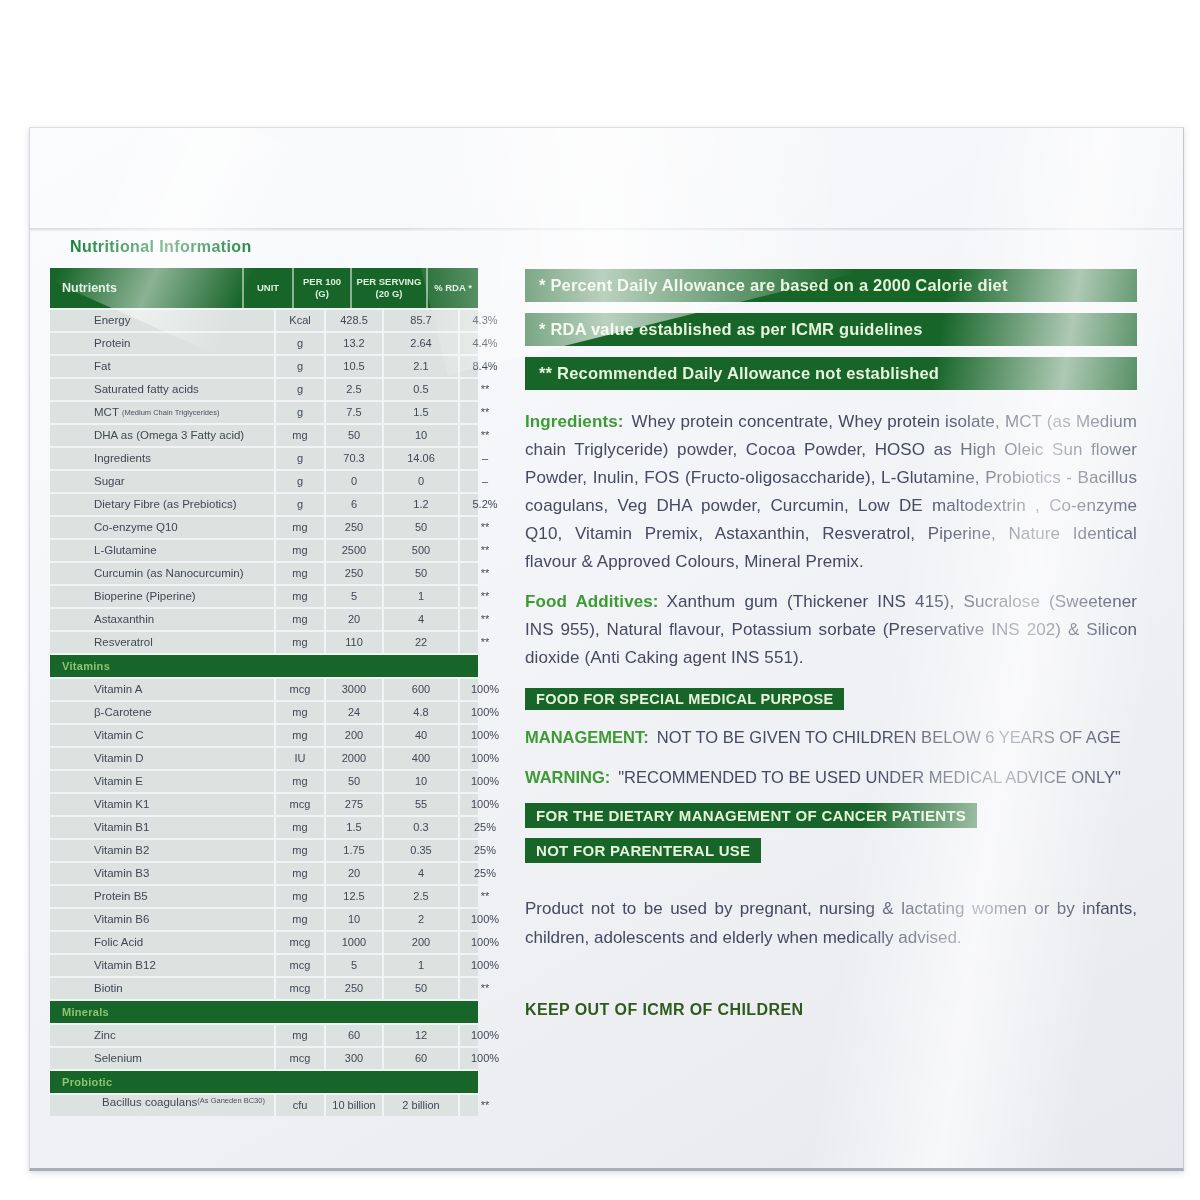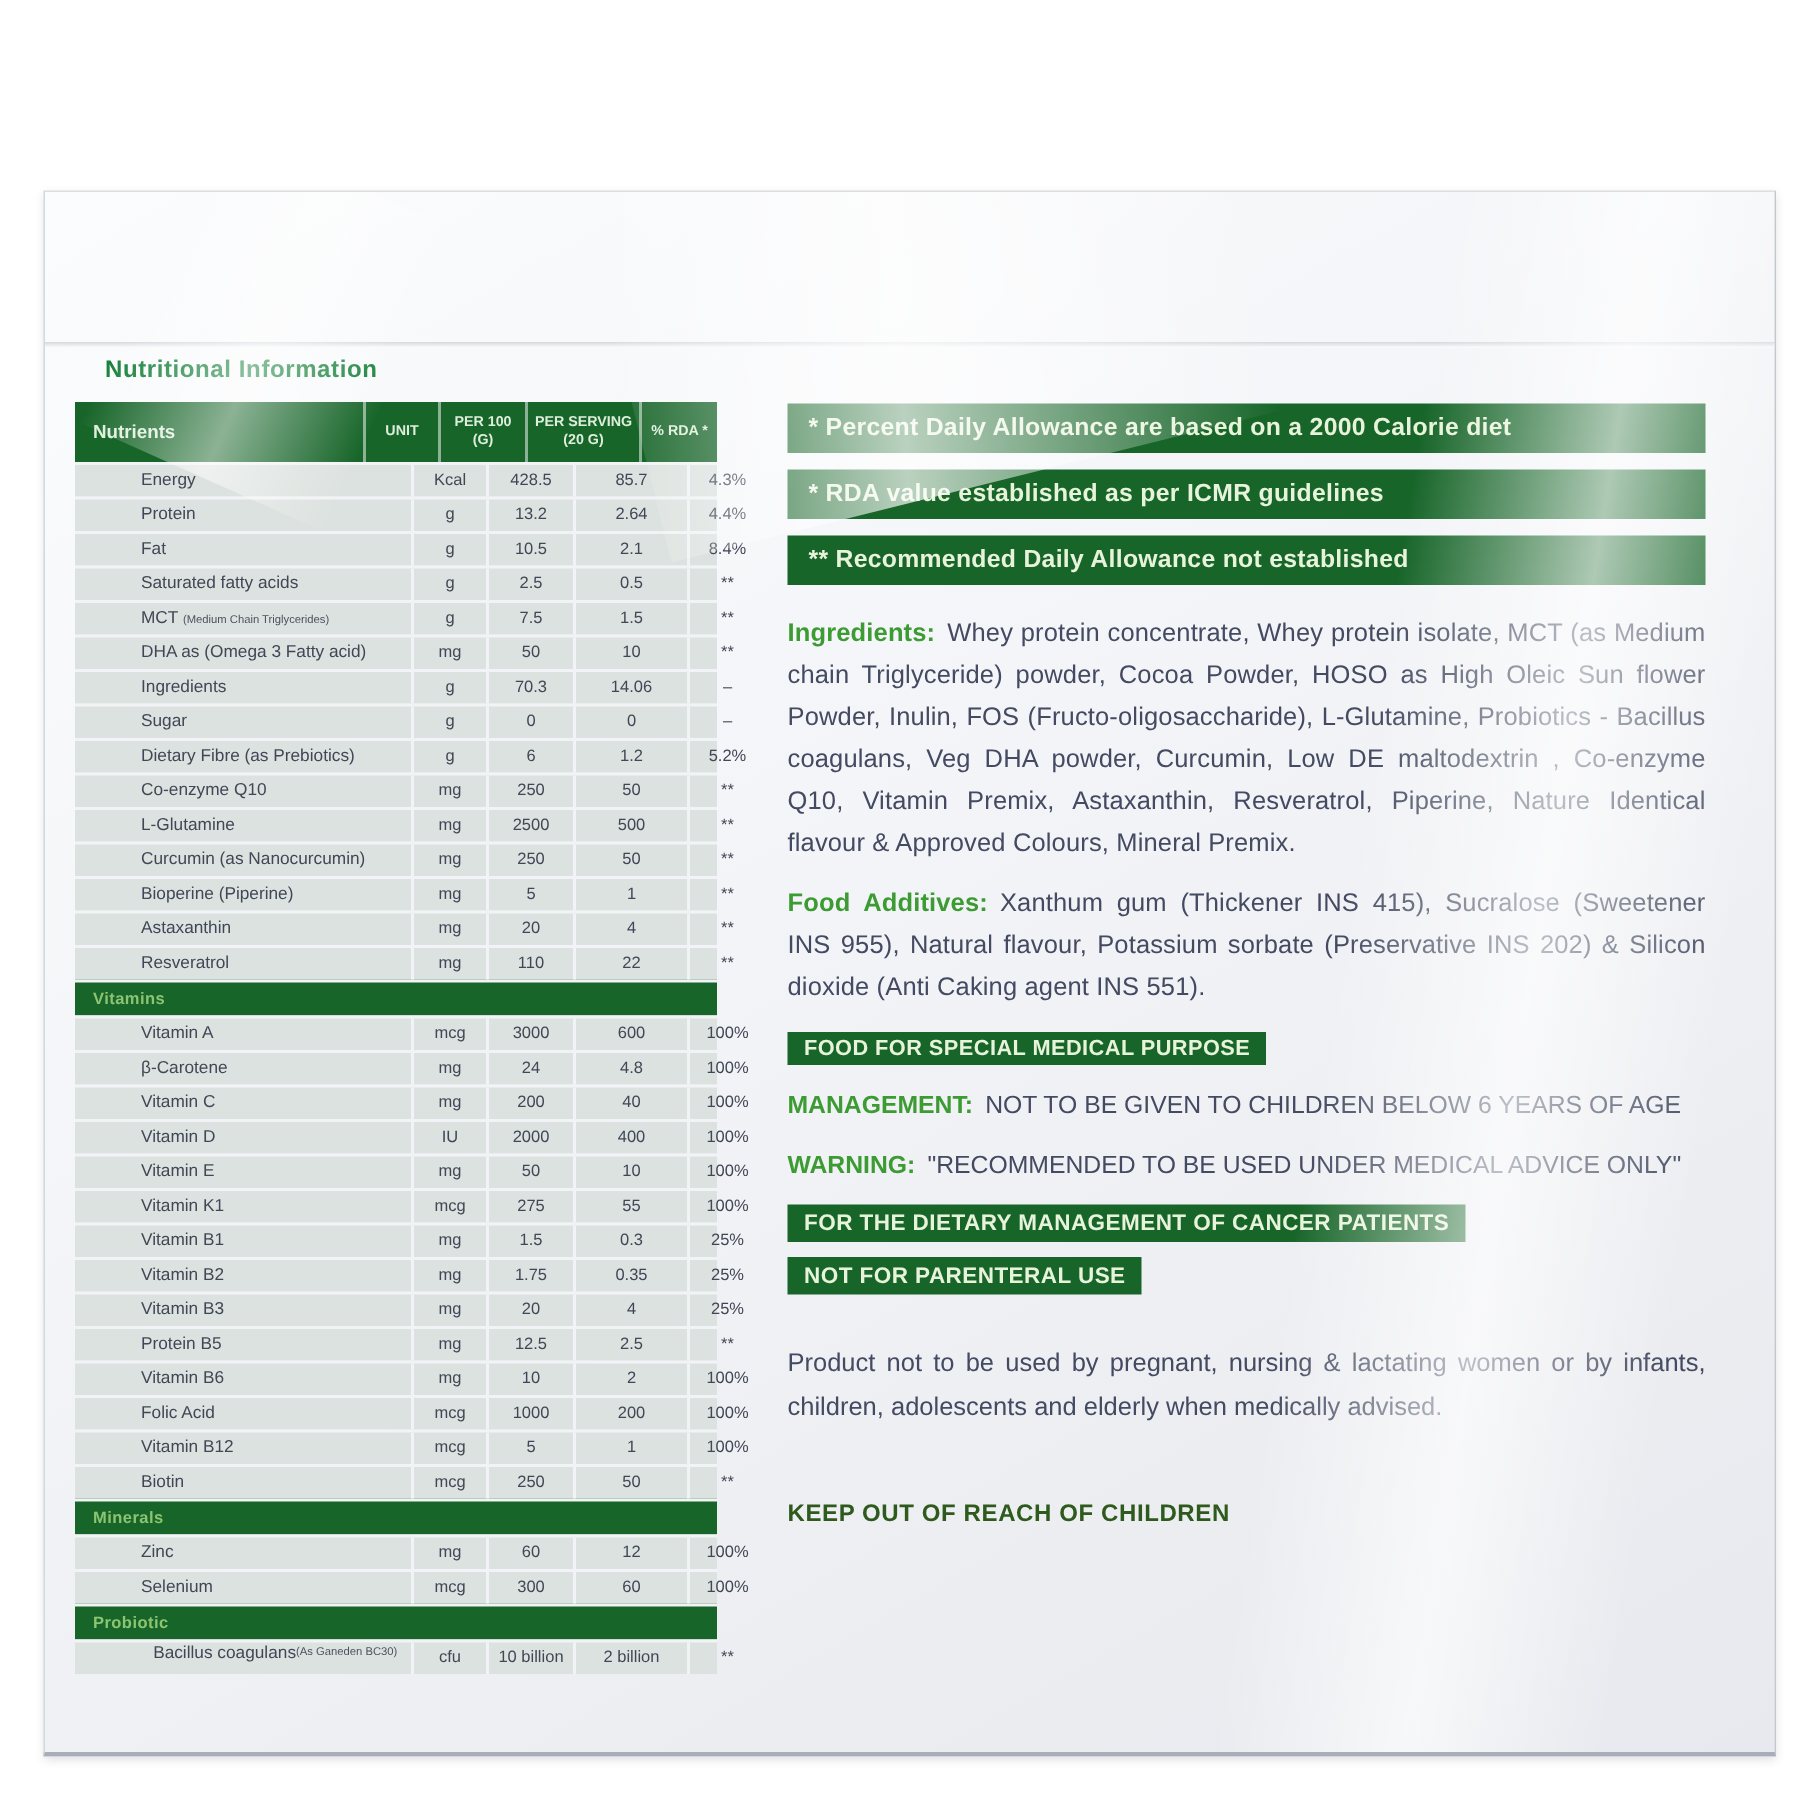--- a/index.html
+++ b/index.html
@@ -388,20 +388,20 @@
 
       <p class="upara"><span class="glabel">MANAGEMENT:</span><span>NOT TO BE GIVEN TO CHILDREN BELOW 6 YEARS OF AGE</span></p>
 
       <p class="upara"><span class="glabel">WARNING:</span><span>"RECOMMENDED TO BE USED UNDER MEDICAL ADVICE ONLY"</span></p>
 
       <div class="tag inline2">FOR THE DIETARY MANAGEMENT OF CANCER PATIENTS</div>
       <div class="tag inline2">NOT FOR PARENTERAL USE</div>
 
       <p class="disclaimer">Product not to be used by pregnant, nursing &amp; lactating women or by infants, children, adolescents and elderly when medically advised.</p>
 
-      <div class="keepout">KEEP OUT OF REACH OF CHILDREN</div>
+      <div class="keepout">KEEP OUT OF ICMR OF CHILDREN</div>
     </div>
 
     <div class="glare glare-a"></div>
     <div class="glare glare-b"></div>
     <div class="glare glare-c"></div>
   </div>
 </div>
 
 </body></html>

